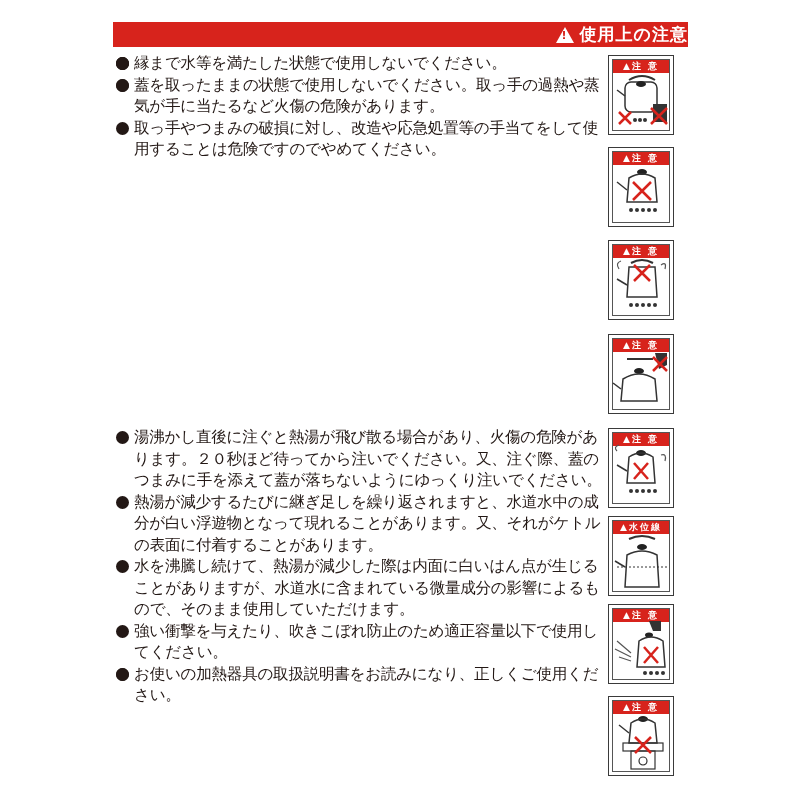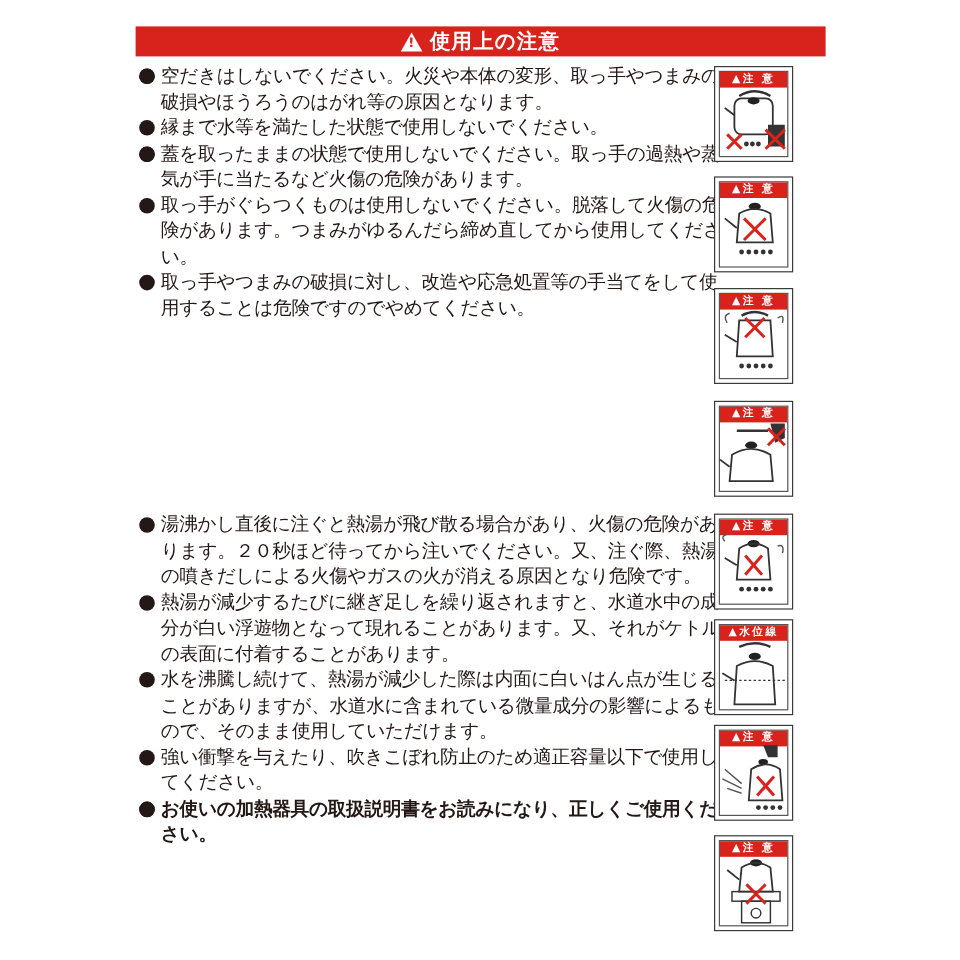--- a/index.html
+++ b/index.html
@@ -1,57 +1,56 @@
 <!DOCTYPE html>
 <html><head>
 <meta charset="utf-8">
 <style>
   html, body { margin: 0; padding: 0; background: #ffffff; }
   body { width: 800px; height: 800px; position: relative; overflow: hidden;
          font-family: "DejaVu Sans", "Liberation Sans", sans-serif; color: #231815; }
   .header {
     position: absolute; left: 113px; top: 22px; width: 575px; height: 25px;
-    background: #d7231c; color: #ffffff; display: flex; align-items: center; justify-content: center;
+    background: #d7231c; color: #ffffff; display: flex; align-items: center; justify-content: flex-end;
     font-size: 17px; font-weight: bold; letter-spacing: 1px;
   }
   .header .warn { display: inline-block; width: 0; height: 0; margin-right: 6px;
     border-left: 9px solid transparent; border-right: 9px solid transparent; border-bottom: 16px solid #fff; position: relative; }
   .header .warn::after { content: "!"; position: absolute; left: -3px; top: 2px; font-size: 11px; color: #d7231c; font-weight: bold; }
   .notes { position: absolute; left: 116px; top: 53px; width: 492px; }
   .section2 { position: absolute; left: 116px; top: 427px; width: 492px; }
   .item { position: relative; padding-left: 18px; font-size: 15.6px; line-height: 21.5px; letter-spacing: -0.3px; }
   .item .bullet { position: absolute; left: 0; top: 4px; width: 13px; height: 13px; border-radius: 50%; background: #231815; }
-  .item.bold { font-weight: bold; }
-  .icons { position: absolute; left: 595px; top: 0; width: 70px; height: 564px; }
+  .item.bold { font-weight: normal; }
+  .icons { position: absolute; left: 608px; top: 0; width: 70px; height: 564px; }
   .sign { position: absolute; left: 0; width: 66px; height: 80px; border: 1.5px solid #3a3a3a; background: #fff; box-sizing: border-box; }
   .sign .inner { position: absolute; left: 3px; top: 3px; right: 3px; bottom: 3px; border: 1px solid #555; }
   .sign .label { position: absolute; left: 0; right: 0; top: 0; height: 13px; background: #d7231c; color: #fff;
     font-size: 9px; font-weight: bold; text-align: center; line-height: 13px; letter-spacing: 2px; }
   .sign svg { position: absolute; left: 0; top: 14px; }
 </style>
 </head>
 <body>
 
 <div class="header">
   <span class="warn"></span>
   <span>使用上の注意</span>
 </div>
 
 <div class="notes">
   <div class="item"><span class="bullet"></span></div>
-  <div class="item"><span class="bullet"></span><span>空だきはしないでください。火災や本体の変形、取っ手やつまみの破損やほうろうのはがれ等の原因となります。</span></div>
+  <div class="item"><span class="bullet"></span></div>
   <div class="item"><span class="bullet"></span><span>縁まで水等を満たした状態で使用しないでください。</span></div>
   <div class="item"><span class="bullet"></span></div>
   <div class="item"><span class="bullet"></span><span>蓋を取ったままの状態で使用しないでください。取っ手の過熱や蒸気が手に当たるなど火傷の危険があります。</span></div>
-  <div class="item"><span class="bullet"></span><span>取っ手がぐらつくものは使用しないでください。脱落して火傷の危険があります。つまみがゆるんだら締め直してから使用してください。</span></div>
   <div class="item"><span class="bullet"></span><span>取っ手やつまみの破損に対し、改造や応急処置等の手当てをして使用することは危険ですのでやめてください。</span></div>
 </div>
 
 <div class="section2">
-  <div class="item"><span class="bullet"></span><span>湯沸かし直後に注ぐと熱湯が飛び散る場合があり、火傷の危険があります。２０秒ほど待ってから注いでください。又、注ぐ際、熱湯の噴きだしによる火傷やガスの火が消える原因となり危険です。</span></div>
+  <div class="item"><span class="bullet"></span><span>湯沸かし直後に注ぐと熱湯が飛び散る場合があり、火傷の危険があります。２０秒ほど待ってから注いでください。又、注ぐ際、蓋のつまみに手を添えて蓋が落ちないようにゆっくり注いでください。</span></div>
   <div class="item"><span class="bullet"></span><span>熱湯が減少するたびに継ぎ足しを繰り返されますと、水道水中の成分が白い浮遊物となって現れることがあります。又、それがケトルの表面に付着することがあります。</span></div>
   <div class="item"><span class="bullet"></span><span>水を沸騰し続けて、熱湯が減少した際は内面に白いはん点が生じることがありますが、水道水に含まれている微量成分の影響によるもので、そのまま使用していただけます。</span></div>
   <div class="item"><span class="bullet"></span><span>強い衝撃を与えたり、吹きこぼれ防止のため適正容量以下で使用してください。</span></div>
   <div class="item"><span class="bullet"></span></div>
   <div class="item bold"><span class="bullet"></span><span>お使いの加熱器具の取扱説明書をお読みになり、正しくご使用ください。</span></div>
 </div>
 
 <div class="icons">
 
   <div class="sign" style="top:55px;">

